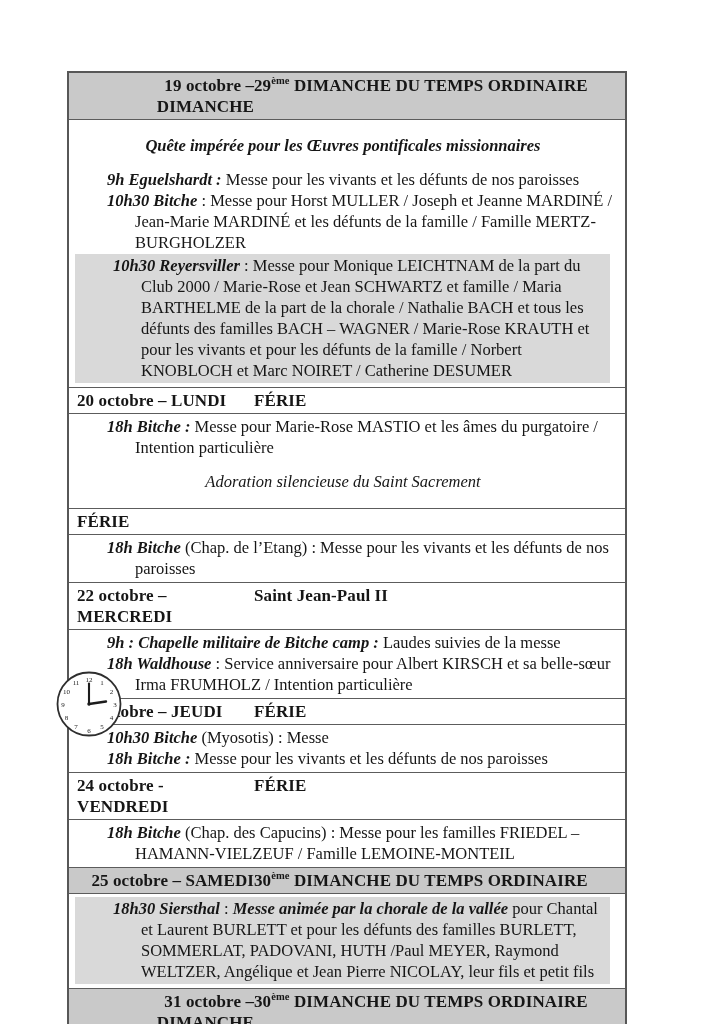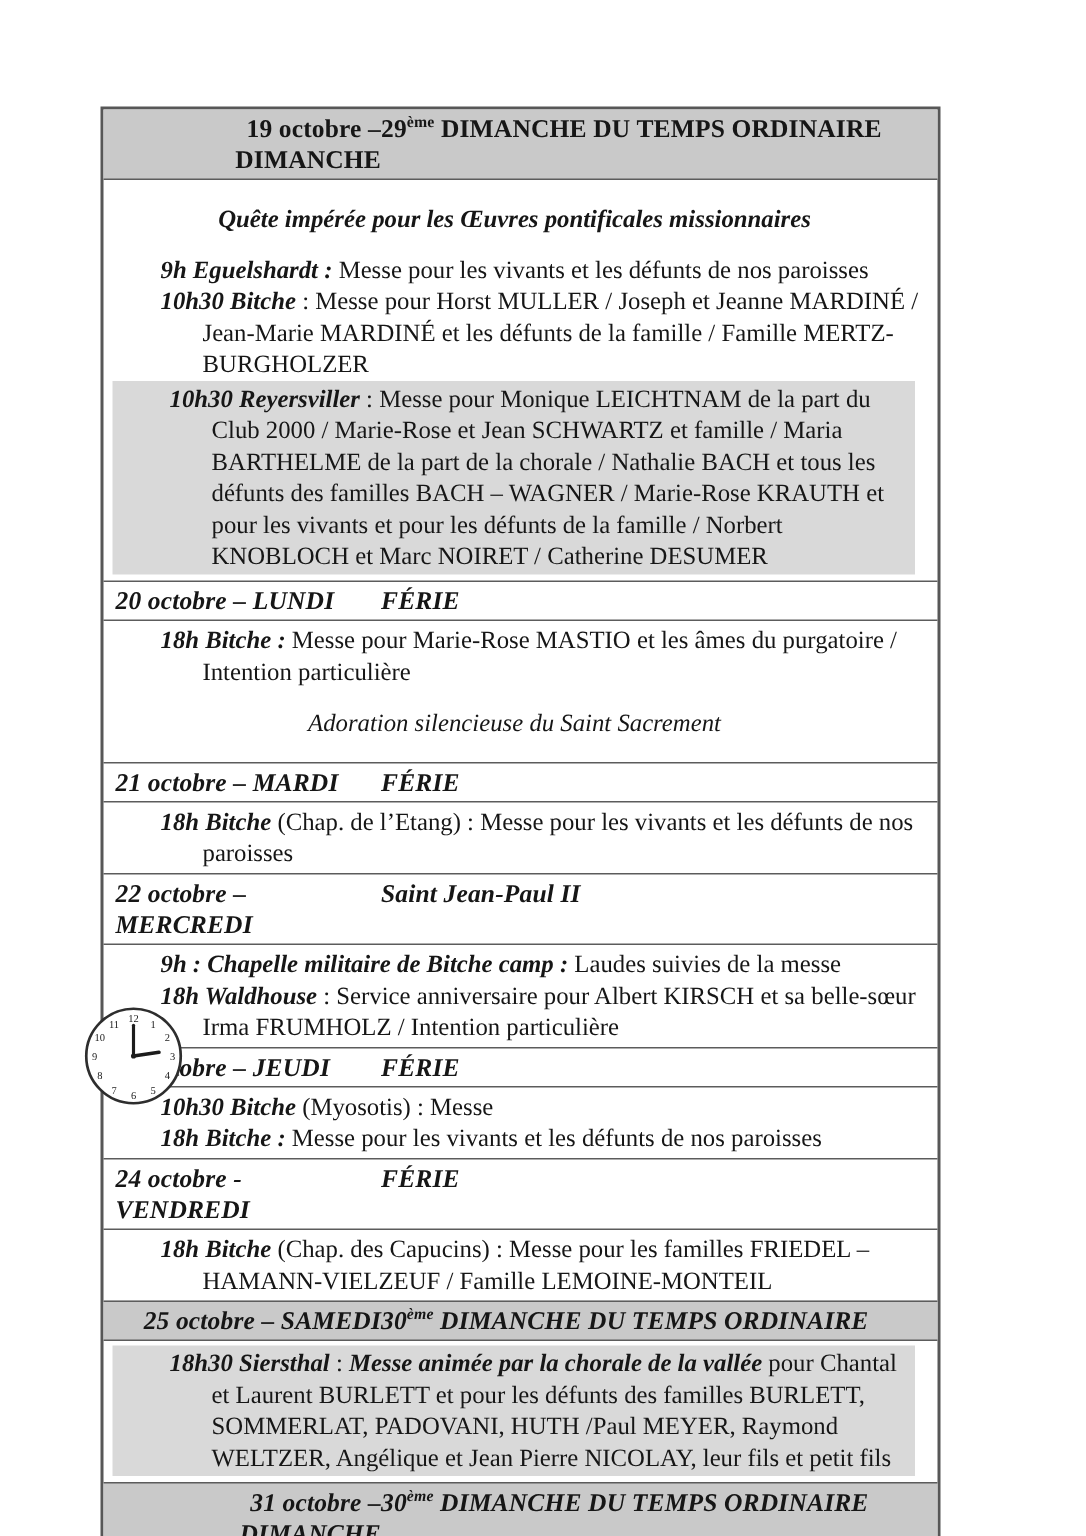--- a/index.html
+++ b/index.html
@@ -16,21 +16,21 @@
     background:#ffffff;
     box-sizing:border-box;
   }
   .hdr{
     display:flex;align-items:baseline;
     font-weight:bold;font-size:17px;line-height:21px;
     padding:2px 6px 2px 8px;
     border-bottom:1.5px solid #5c5c5c;
     letter-spacing:0.1px;
   }
-  .day:not(:first-child) .hdr{border-top:1.5px solid #5c5c5c;font-style:italic;}
+  .day:not(:first-child) .hdr{border-top:1.5px solid #5c5c5c;}
   .hdr.grey{background:#c9c9c9;text-align:right;}
   .hdr .date{flex:none;width:177px;}
   .hdr .feast sup{font-size:0.62em;line-height:0;}
   .body{padding:2px 8px 3px 0;font-size:16.5px;line-height:21px;}
   .entry{margin:0;padding-left:66px;text-indent:-28px;}
   .entry.hl{
     background:#d9d9d9;
     margin:1px 7px 1px 6px;
     padding-top:1px;padding-bottom:2px;
   }
@@ -64,21 +64,20 @@
           <span class="date">20 octobre – LUNDI</span>
           <span class="feast">FÉRIE</span>
         </div>
         <div class="body">
           <p class="entry"><span class="seg bi">18h Bitche : </span><span class="seg r">Messe pour Marie-Rose MASTIO et les âmes du purgatoire / Intention particulière</span></p>
           <p class="center it-line"><span class="seg i">Adoration silencieuse du Saint Sacrement</span></p>
         </div>
       </div>
       <div class="day">
         <div class="hdr">
-          <span class="date">21 octobre – MARDI</span>
           <span class="feast">FÉRIE</span>
         </div>
         <div class="body">
           <p class="entry"><span class="seg bi">18h Bitche </span><span class="seg r">(Chap. de l’Etang) : Messe pour les vivants et les défunts de nos paroisses</span></p>
         </div>
       </div>
       <div class="day">
         <div class="hdr">
           <span class="date">22 octobre – MERCREDI</span>
           <span class="feast">Saint Jean-Paul II</span>

